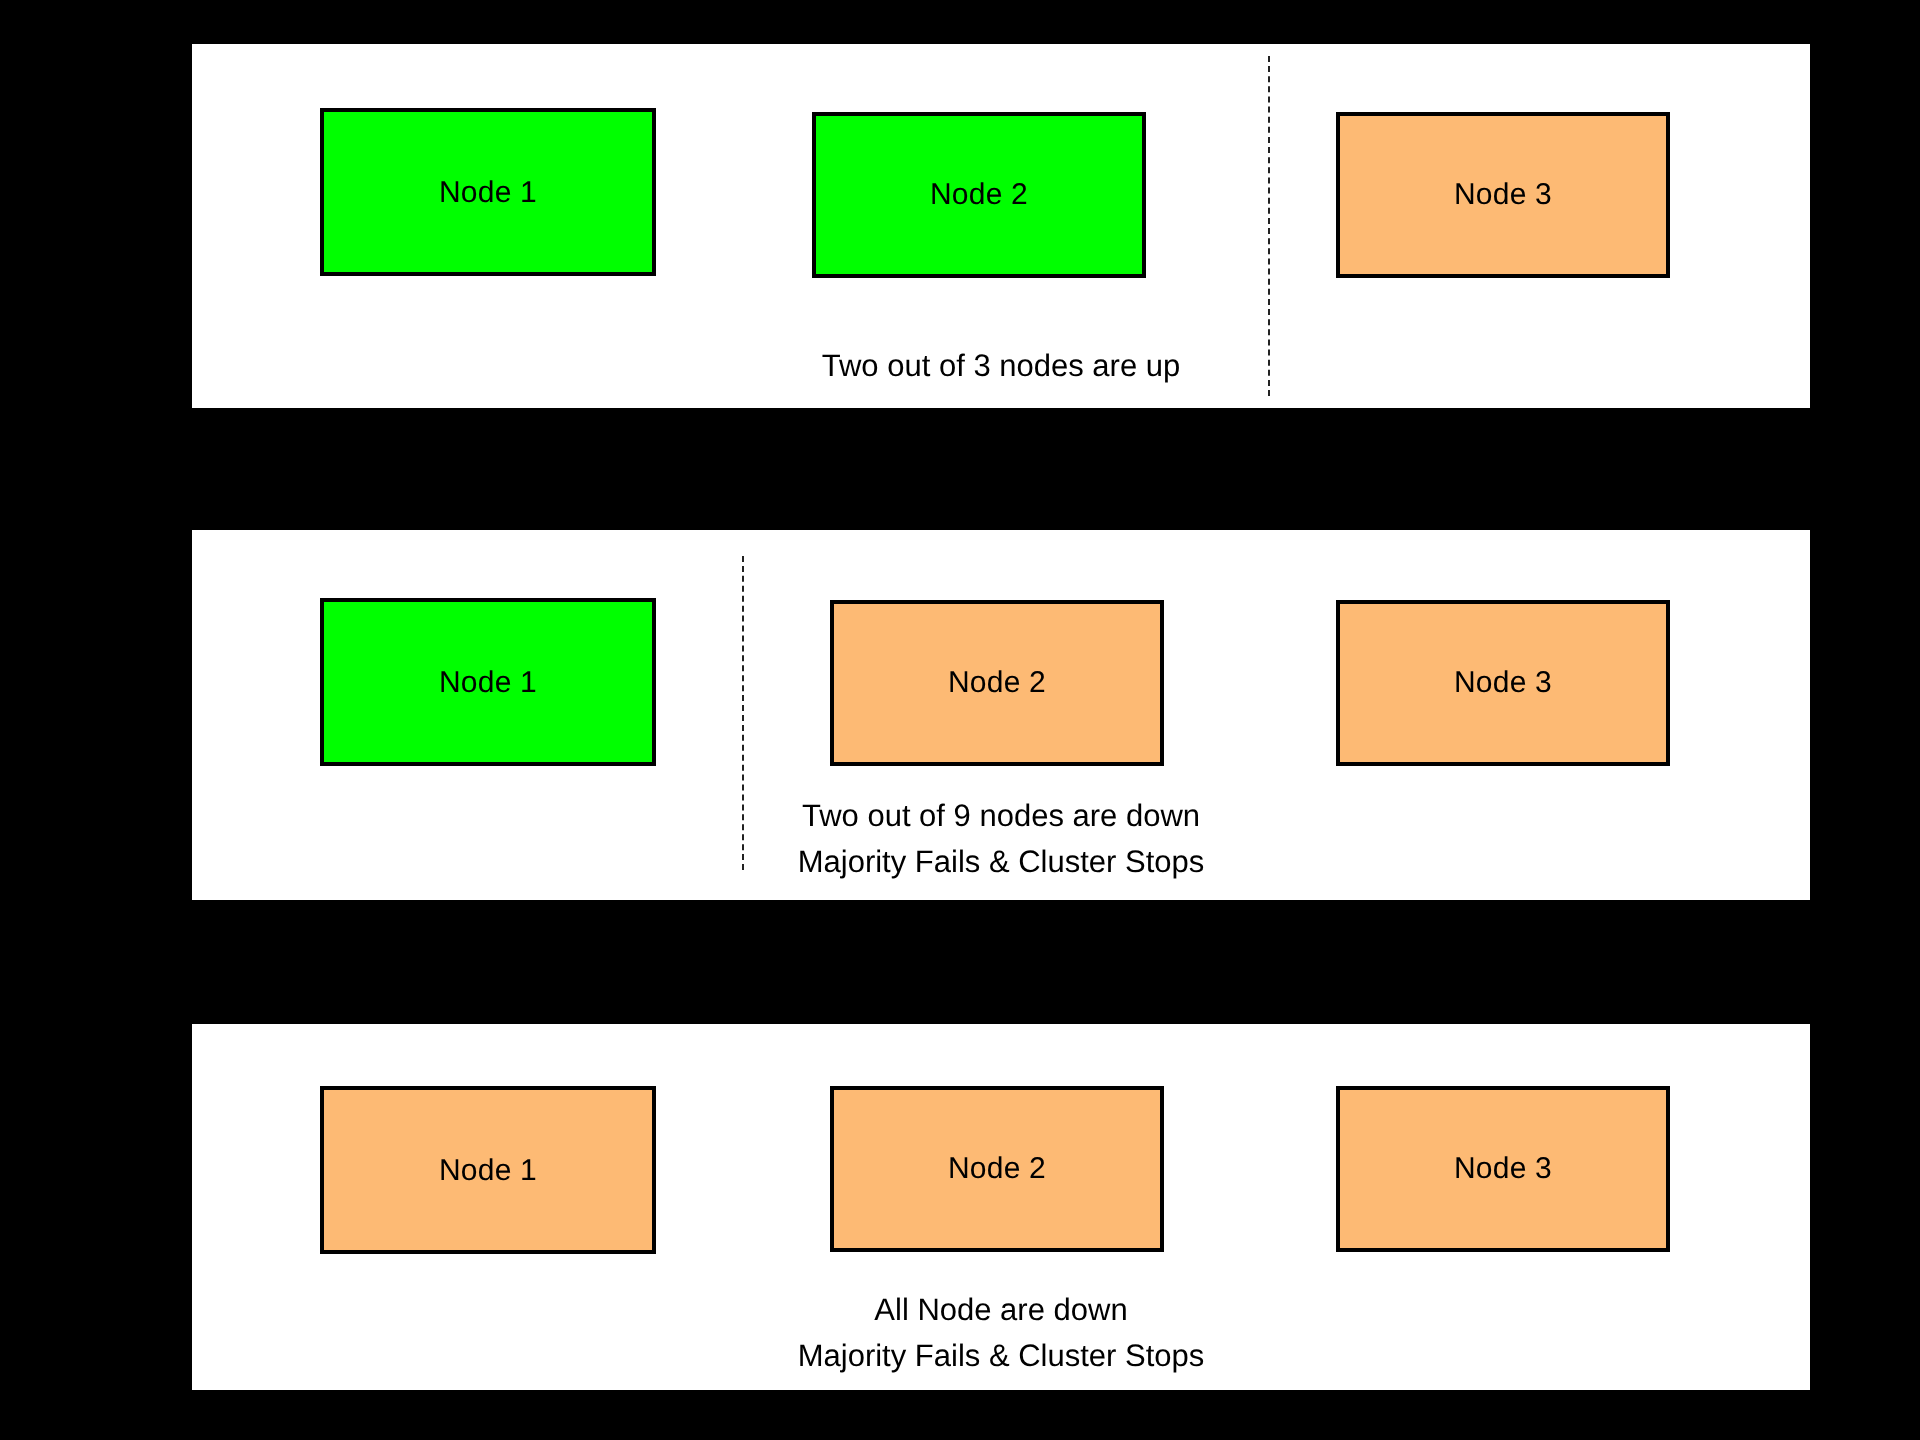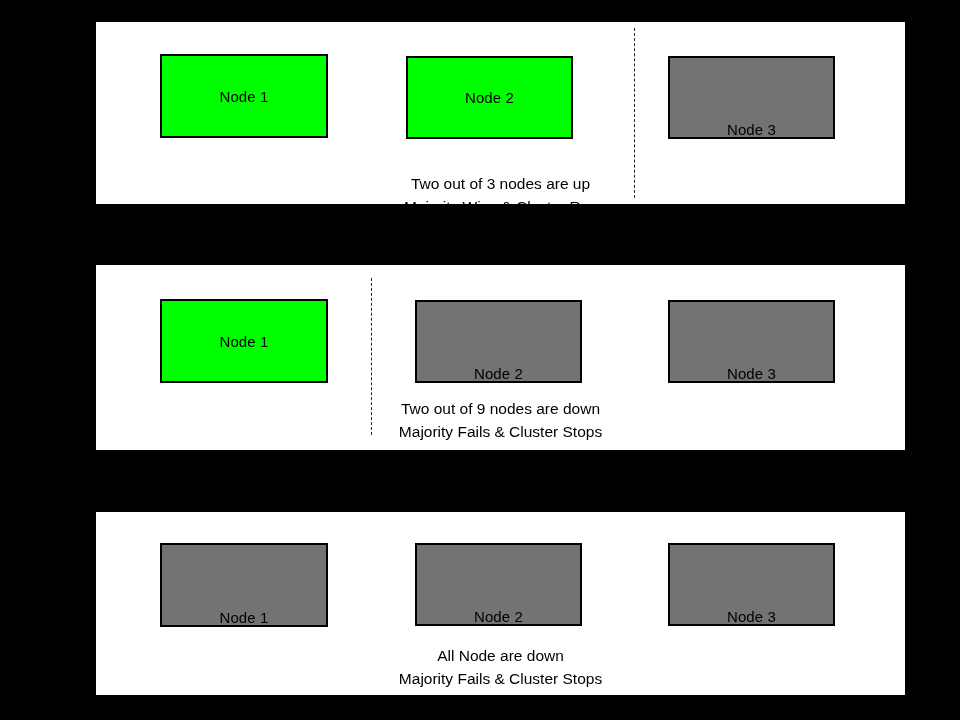--- a/index.html
+++ b/index.html
@@ -47,21 +47,21 @@
   }
   .node-box .node-label {
     font-family: "Liberation Sans", sans-serif;
     font-size: 15px;
     color: #000000;
     line-height: 1;
     letter-spacing: 0.1px;
     user-select: none;
   }
   .node-up   { background: #00ff00; }
-  .node-down { background: #737373; align-items: flex-end; }
+  .node-down { background: #fdba74; }
 
   
   .divider {
     position: absolute;
     width: 0;
     border-left: 1.6px dashed #222222;
   }
 
   
   .caption {
@@ -92,21 +92,20 @@
     </div>
 
     <div class="node-box node-down" style="left:572px; top:34px; width:167px; height:83px;">
       <span class="node-label">Node 3</span>
     </div>
 
     <div class="divider" style="left:538px; top:6px; height:170px;"></div>
 
     <div class="caption" style="left:0px; right:0px; top:150px;">
       <span class="cap-line">Two out of 3 nodes are up</span>
-      <span class="cap-line">, Majority Wins &amp; Cluster Runs</span>
     </div>
   </div>
 
   <div class="panel" id="panel-1">
 
     <div class="node-box node-up" style="left:64px; top:34px; width:168px; height:84px;">
       <span class="node-label">Node 1</span>
     </div>
 
     <div class="node-box node-down" style="left:319px; top:35px; width:167px; height:83px;">

